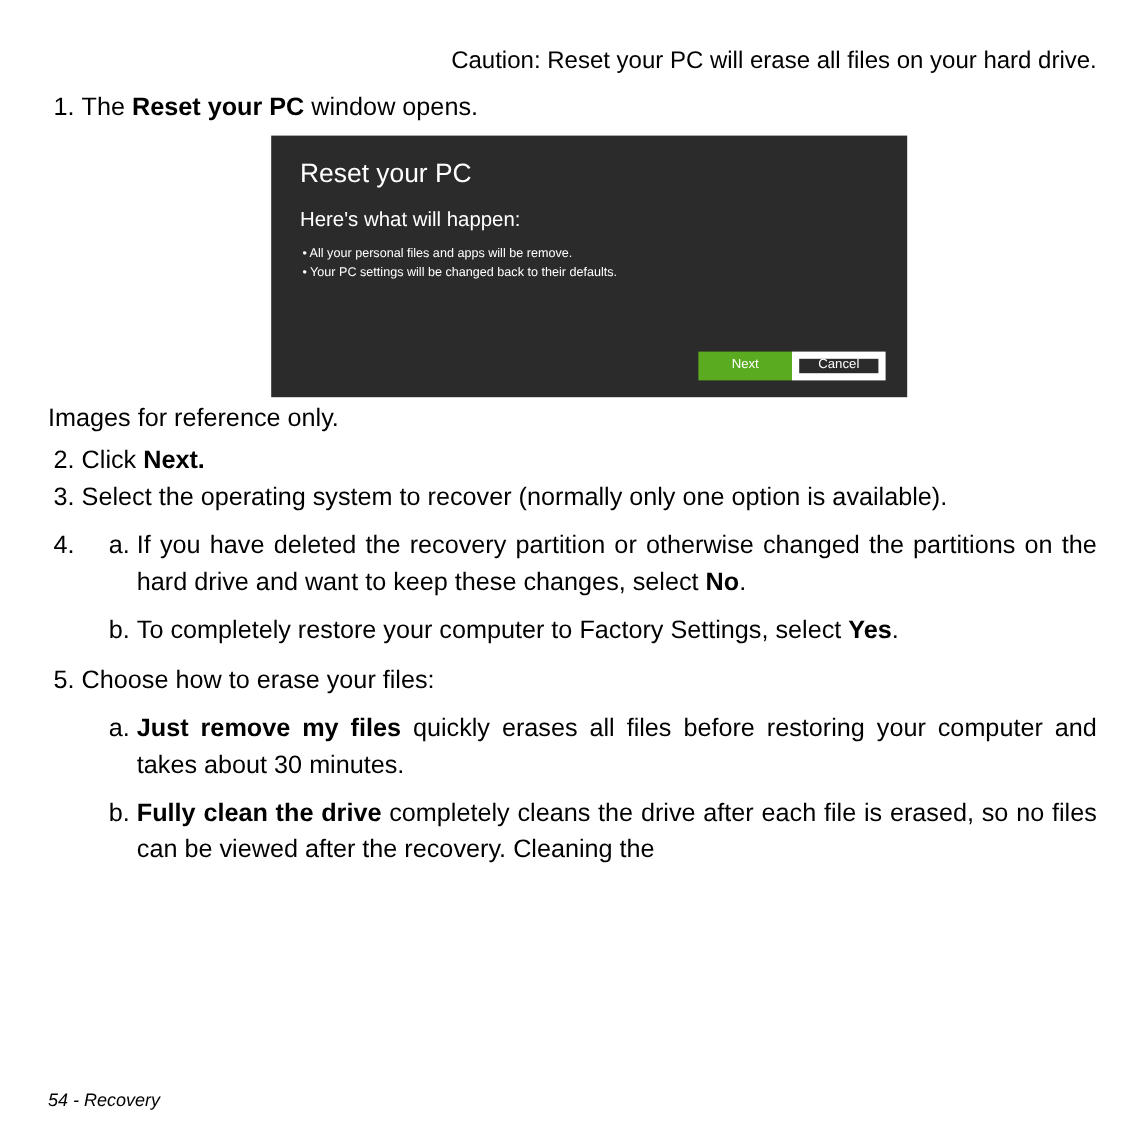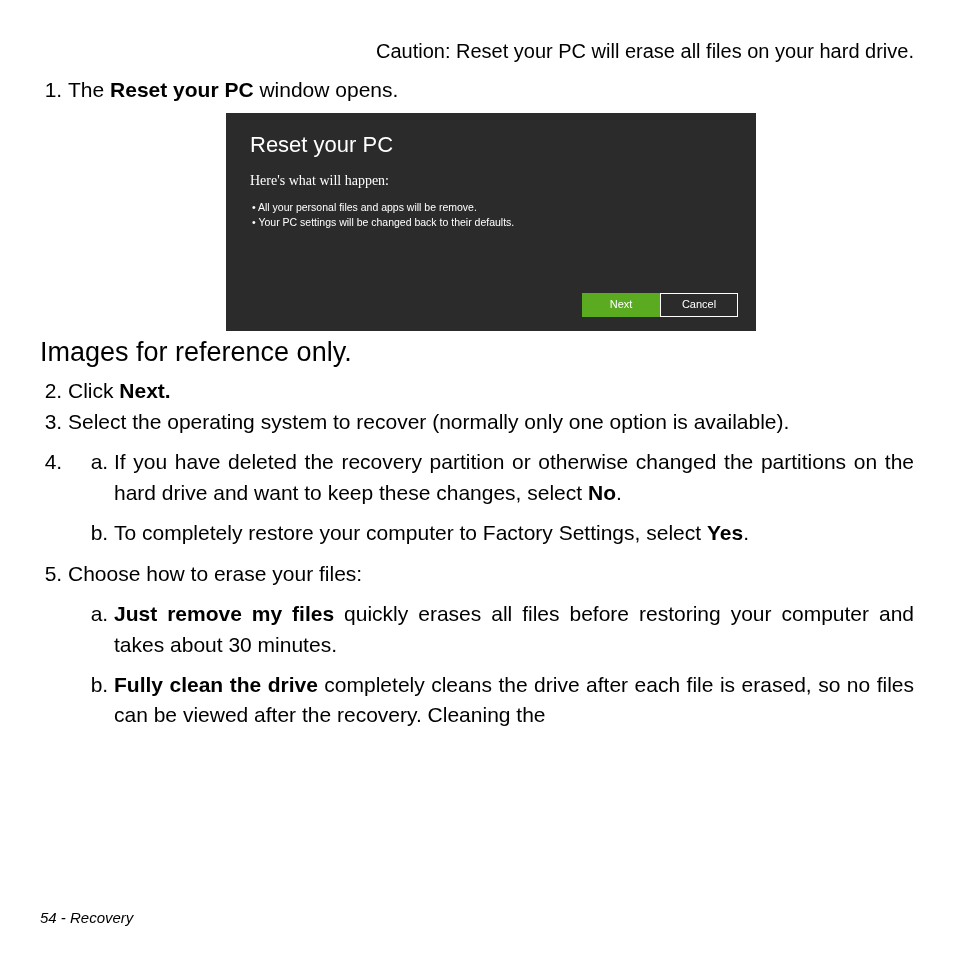--- a/index.html
+++ b/index.html
@@ -42,21 +42,21 @@
     margin-top: 10px;
   }
   ol.sub-list > li {
     margin-bottom: 10px;
     line-height: 1.45;
   }
   .just {
     text-align: justify;
   }
   .caption {
-    font-size: 27px;
+    font-size: 21px;
     margin: 6px 0 8px 0;
   }
   .footer {
     position: absolute;
     bottom: 28px;
     left: 40px;
     font-style: italic;
     font-size: 15px;
   }
   b { font-weight: bold; }
@@ -72,23 +72,22 @@
     position: relative;
     box-sizing: border-box;
     padding: 16px 24px;
   }
   .dlg-title {
     font-size: 22px;
     font-weight: 300;
     margin-bottom: 10px;
   }
   .dlg-sub {
-    font-size: 14px;
+    font-size: 17px;
     margin-bottom: 8px;
-    font-family: Liberation Serif, serif;
   }
   .dlg-bullets {
     font-size: 10.5px;
     line-height: 1.5;
     padding-left: 2px;
   }
   .dlg-bullets div::before {
     content: "• ";
   }
   .dlg-buttons {
@@ -106,21 +105,21 @@
     align-items: center;
     justify-content: center;
     box-sizing: border-box;
   }
   .btn-next {
     background: #5aab1f;
     color: #fff;
   }
   .btn-cancel {
     background: transparent;
-    border: 1px solid #ffffff;
+    border: 6px solid #ffffff;
     color: #fff;
   }
 </style>
 </head>
 <body>
 
 <div class="page">
 
 
   <div class="caution">Caution: Reset your PC will erase all files on your hard drive.</div>

